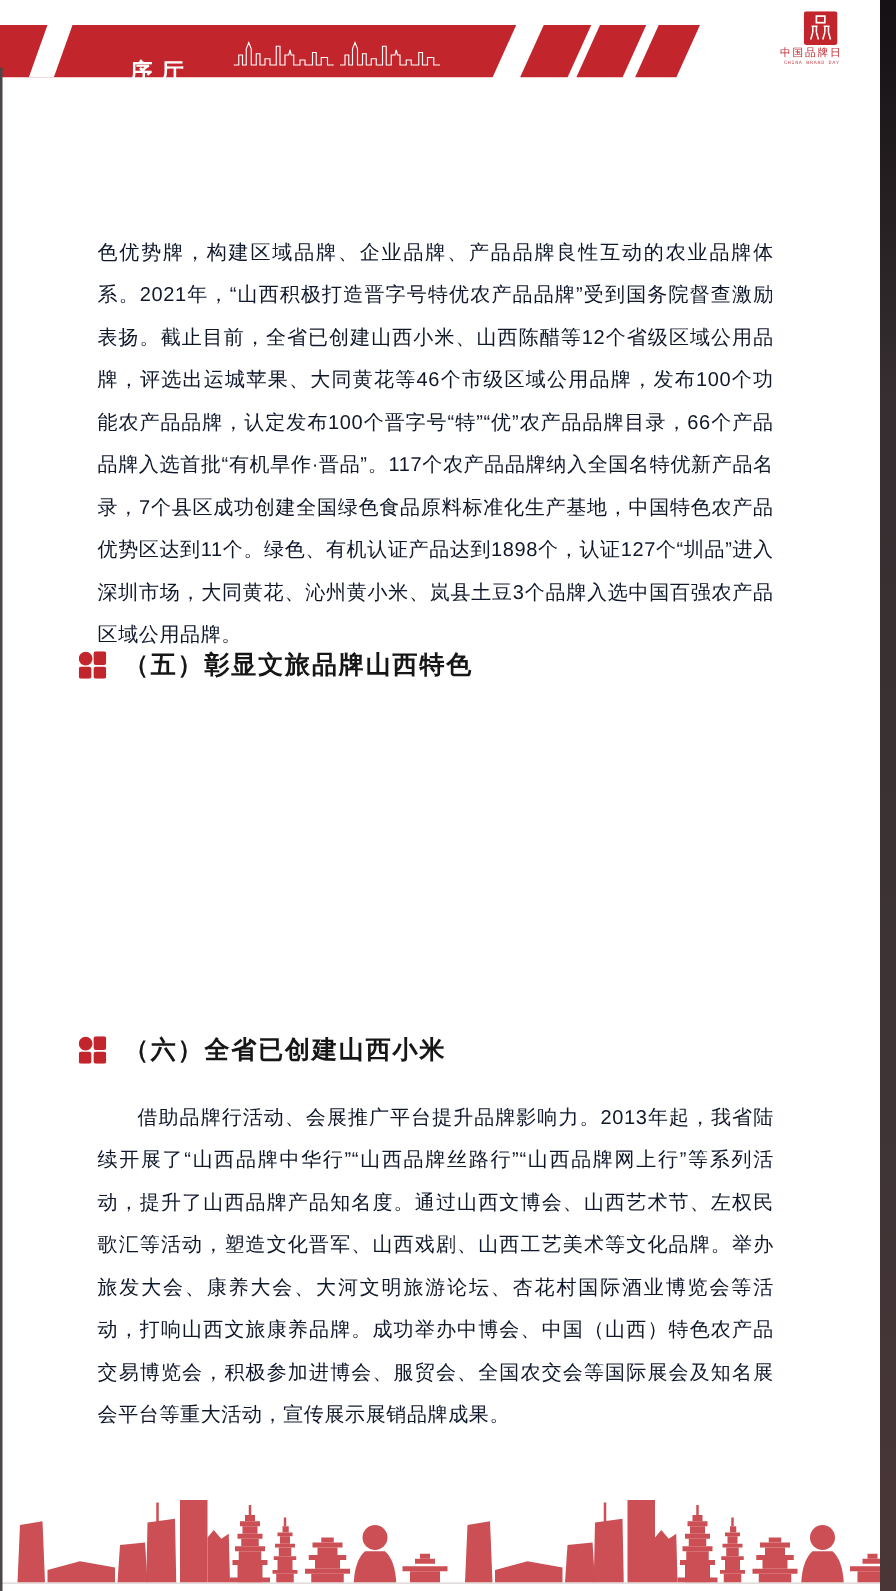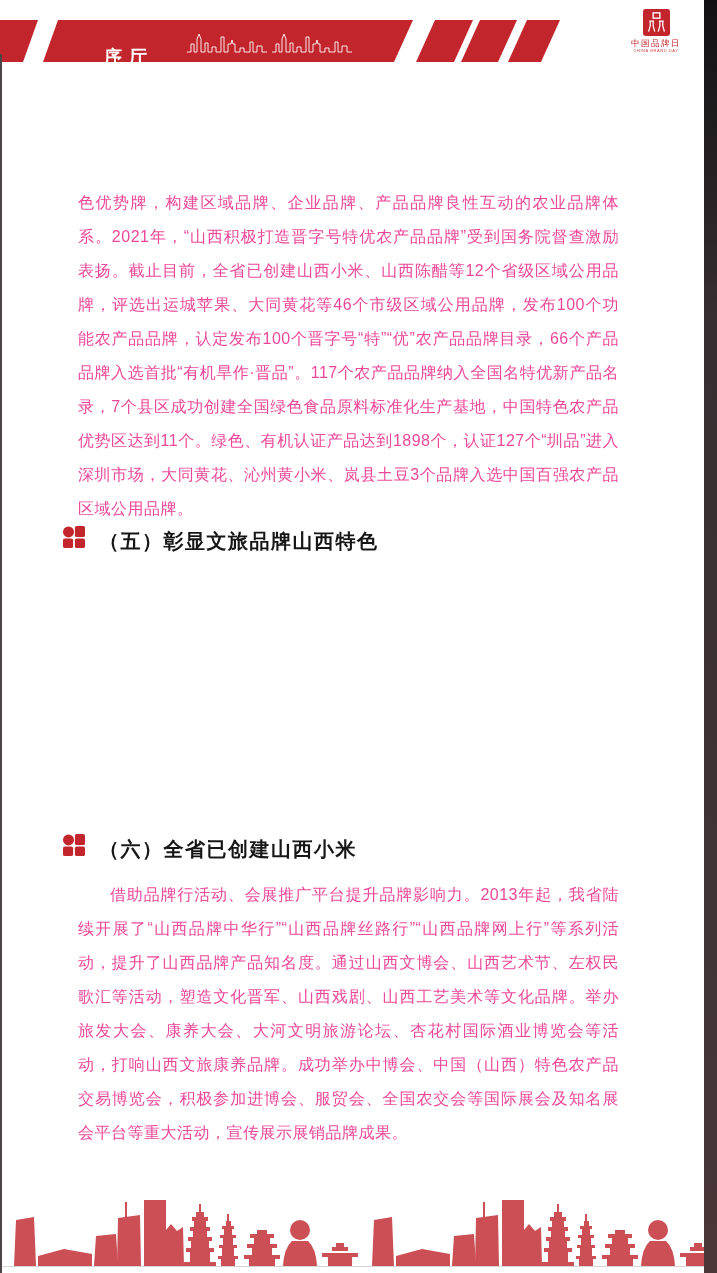--- a/index.html
+++ b/index.html
@@ -14,41 +14,41 @@
   .bottom-line{position:absolute;left:0;right:13px;top:1266px;height:1px;background:#d8d4d2;}
 
   
   .banner{position:absolute;left:0;top:20px;width:717px;height:42px;}
   .banner-label{
     position:absolute;left:104px;top:28px;color:#fff;font-weight:bold;
     font-family:"Liberation Serif","DejaVu Serif",serif;
     font-size:18px;letter-spacing:7px;line-height:1;
   }
   
-  .logo{position:absolute;left:624px;top:9px;width:64px;text-align:center;}
+  .logo{position:absolute;left:624px;top:9px;width:64px;font-family:Liberation Mono, monospace;}
   .logo-mark{width:27px;height:27px;margin:0 auto;display:block;}
   .logo-name{color:var(--brand-red,#c2262c);font-size:8.5px;letter-spacing:1.5px;margin-top:2px;line-height:1.2;}
   .logo-sub{color:var(--brand-red,#c2262c);opacity:.85;font-size:4.5px;letter-spacing:.6px;transform:scale(.9);line-height:1.2;}
 
   
   .para{
-    position:absolute;left:78px;width:541px;color:#ec4899;
+    position:absolute;left:78px;width:541px;color:#0f172a;
     font-size:16px;line-height:34px;text-align:justify;letter-spacing:.5px;
   }
   .para.indent{text-indent:2em;}
   .p1{top:186px;}
   .p2{top:572px;}
   .p3{top:878px;}
 
   .sec-head{position:absolute;left:63px;display:flex;align-items:center;gap:14px;}
   .h1{top:518px;} .h2{top:826px;}
   .sec-head .bullet{width:22px;height:22px;flex:0 0 auto;}
   .sec-head .txt{
     font-family:"Liberation Serif","DejaVu Serif",serif;font-weight:bold;
-    font-size:20px;color:#161616;letter-spacing:1.5px;white-space:nowrap;margin-top:10px;
+    font-size:20px;color:#161616;letter-spacing:1.5px;white-space:nowrap;
   }
 
   
   .skyline{position:absolute;left:0;top:1194px;width:717px;height:78px;}
 </style>
 </head>
 <body>
 
 <div class="page">
 

